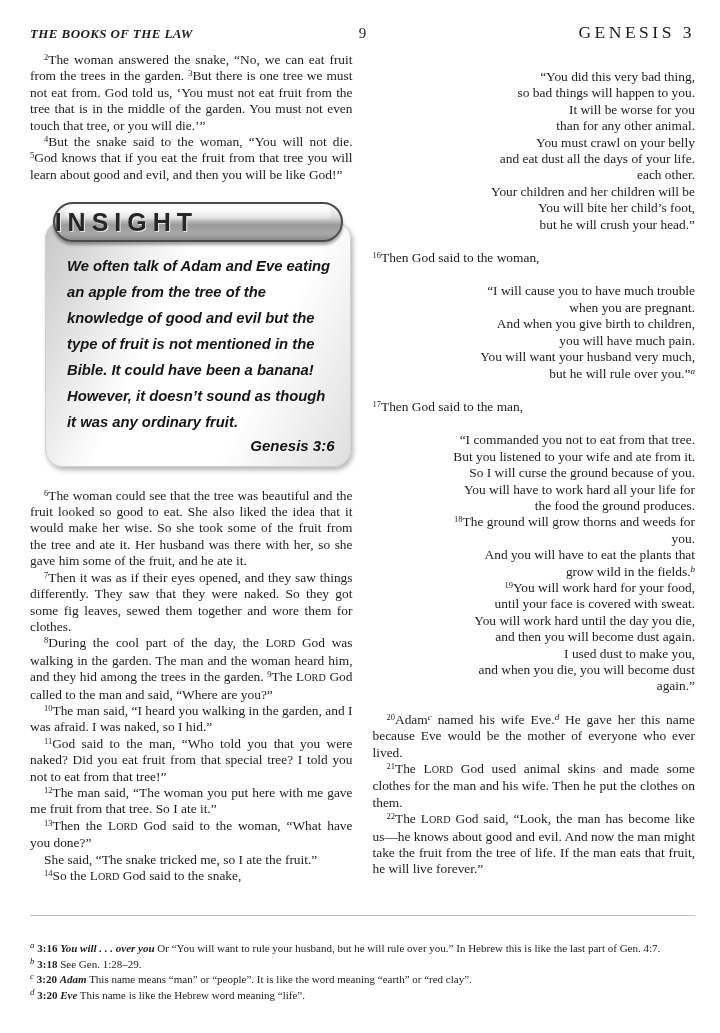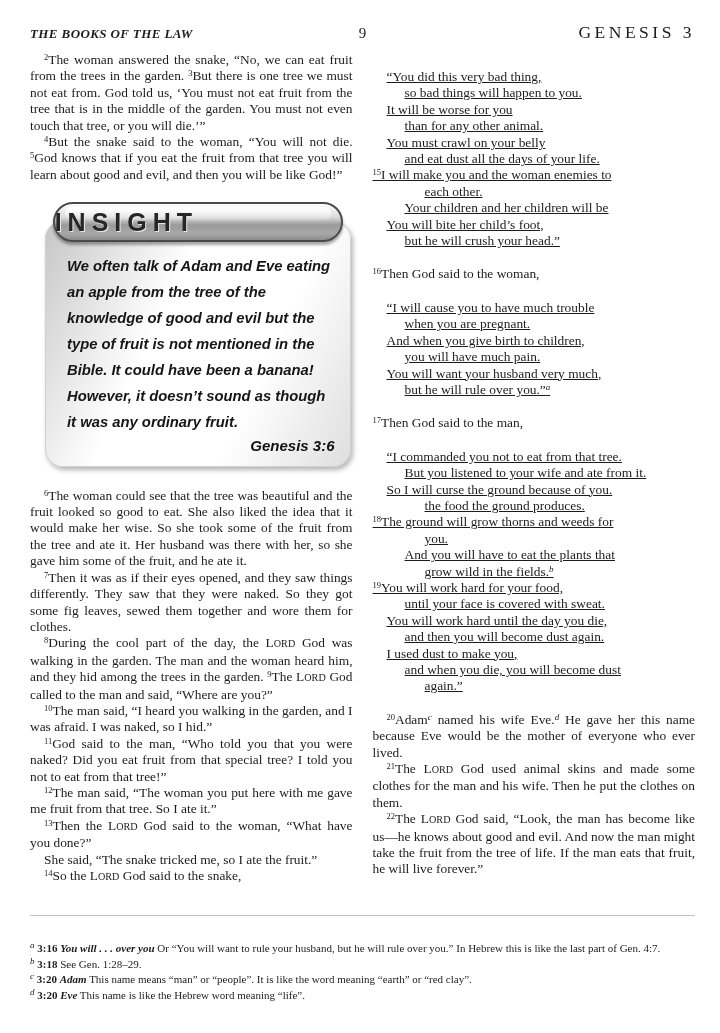--- a/index.html
+++ b/index.html
@@ -17,21 +17,21 @@
   .col{width:326px;font-size:13.4px;line-height:16.4px;}
   .col .para{margin:0;text-indent:14px;text-align:justify;}
   .col .para.noindent{text-indent:0;text-align:left;}
 
   sup{font-size:8.5px;line-height:0;vertical-align:0.45em;letter-spacing:0;}
   sup.fnref{font-style:italic;font-size:9px;}
   .sc .scx{font-size:0.76em;}
   b.bi{font-style:italic;}
 
   
-  .poetry{margin:17px 0;text-align:left;text-decoration:underline;}
+  .poetry{margin:17px 0;text-align:right;}
   .pline{text-indent:0;white-space:nowrap;}
   .pl0{padding-left:0;}
   .pl1{padding-left:14px;}
   .pl2{padding-left:32px;}
   .pl3{padding-left:52px;}
 
   
   .insight-box{margin:19px 2px 21px 15px;position:relative;}
   .insight-pill{position:relative;z-index:2;width:95%;height:40px;margin:0 auto;border-radius:21px;
     border:2px solid #4a4a4a;box-sizing:border-box;
@@ -98,40 +98,40 @@
     </div>
 
     <div class="col">
         <div class="poetry">
           <div class="pline pl1">“You did this very bad thing,</div>
           <div class="pline pl2">so bad things will happen to you.</div>
           <div class="pline pl1">It will be worse for you</div>
           <div class="pline pl2">than for any other animal.</div>
           <div class="pline pl1">You must crawl on your belly</div>
           <div class="pline pl2">and eat dust all the days of your life.</div>
-          <div class="pline pl0"><sup>15</sup>I will make you and the woman enemies to</div>
           <div class="pline pl3">each other.</div>
           <div class="pline pl2">Your children and her children will be</div>
           <div class="pline pl1">You will bite her child’s foot,</div>
           <div class="pline pl2">but he will crush your head.”</div>
         </div>
         <p class="para noindent"><sup>16</sup>Then God said to the woman,</p>
         <div class="poetry">
           <div class="pline pl1">“I will cause you to have much trouble</div>
           <div class="pline pl2">when you are pregnant.</div>
           <div class="pline pl1">And when you give birth to children,</div>
           <div class="pline pl2">you will have much pain.</div>
           <div class="pline pl1">You will want your husband very much,</div>
           <div class="pline pl2">but he will rule over you.”<sup class="fnref">a</sup></div>
         </div>
         <p class="para noindent"><sup>17</sup>Then God said to the man,</p>
         <div class="poetry">
           <div class="pline pl1">“I commanded you not to eat from that tree.</div>
           <div class="pline pl2">But you listened to your wife and ate from it.</div>
           <div class="pline pl1">So I will curse the ground because of you.</div>
+          <div class="pline pl2">You will have to work hard all your life for</div>
           <div class="pline pl3">the food the ground produces.</div>
           <div class="pline pl0"><sup>18</sup>The ground will grow thorns and weeds for</div>
           <div class="pline pl3">you.</div>
           <div class="pline pl2">And you will have to eat the plants that</div>
           <div class="pline pl3">grow wild in the fields.<sup class="fnref">b</sup></div>
           <div class="pline pl0"><sup>19</sup>You will work hard for your food,</div>
           <div class="pline pl2">until your face is covered with sweat.</div>
           <div class="pline pl1">You will work hard until the day you die,</div>
           <div class="pline pl2">and then you will become dust again.</div>
           <div class="pline pl1">I used dust to make you,</div>

